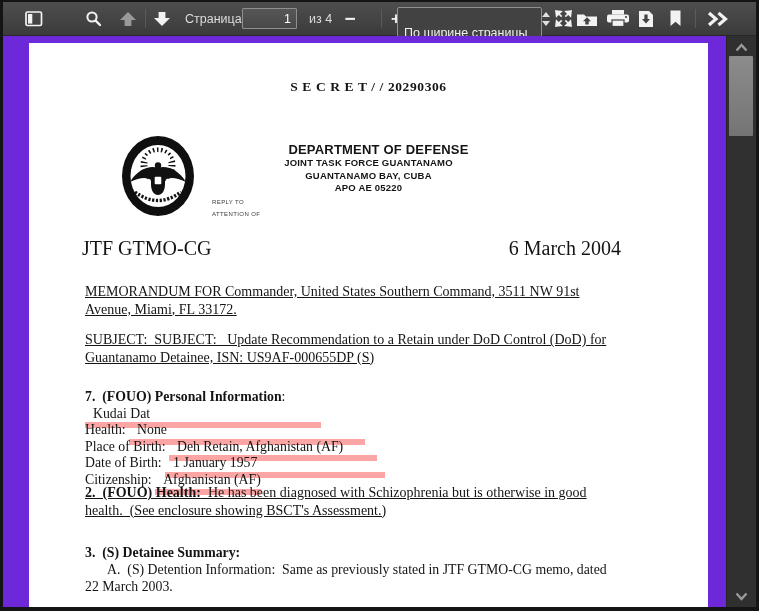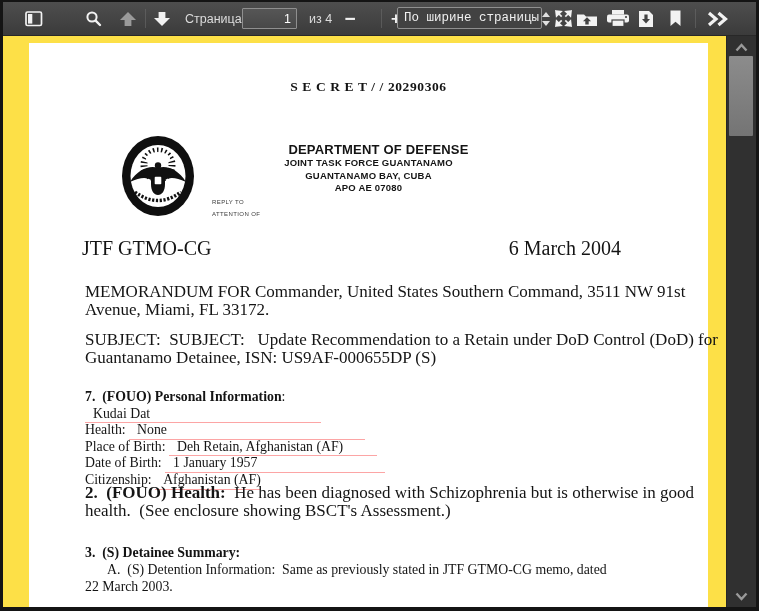--- a/index.html
+++ b/index.html
@@ -14,52 +14,52 @@
     justify-content:center;cursor:default;}
   .sep{position:absolute;top:7px;width:1px;height:19px;background:#6e6e6e;opacity:.55;}
   .tlabel{position:absolute;top:0;height:33px;display:flex;align-items:center;
     color:#dcdcdc;font-size:12.5px;}
   .pageinput{position:absolute;left:239px;top:6px;width:46px;height:19px;
     background:linear-gradient(#565656,#484848);border:1px solid #8f8f8f;border-radius:1px;
     color:#fff;font-size:12.5px;text-align:right;padding:0 5px 0 2px;outline:none;
     font-family:"Liberation Sans",sans-serif;}
   .zoomselect{position:absolute;left:394px;top:5px;width:131px;height:20px;
     background:#424242;border:1px solid #8f8f8f;border-radius:2px;color:#f0f0f0;
-    font-size:12.5px;display:flex;align-items:center;padding:0 6px;white-space:nowrap;font-family:Liberation Mono, monospace;}
+    font-size:12.5px;display:flex;align-items:center;padding:15px 6px;white-space:nowrap;}
   .glyphbtn{color:#f2f2f2;font-size:19px;font-weight:bold;}
   
-  .viewer{position:relative;flex:1;background:#fde047;overflow:hidden;}
+  .viewer{position:relative;flex:1;background:#6d28d9;overflow:hidden;}
   .scrollbar{position:absolute;right:0;top:0;bottom:0;width:29px;background:#303030;
     border-left:1px solid #262626;}
   .scroll-thumb{position:absolute;left:2px;right:3px;top:20px;height:80px;
     background:linear-gradient(#8c8c8c,#747474);border-radius:1px;}
   .scroll-up,.scroll-down{position:absolute;left:0;right:0;height:18px;
     display:flex;align-items:center;justify-content:center;}
   .scroll-up{top:2px}.scroll-down{bottom:2px}
   
   .page{position:absolute;left:26px;top:7px;width:679px;height:625px;background:#fff;
     font-family:"Liberation Serif",serif;color:#141414;}
   .abs{position:absolute;}
   .line{white-space:pre;}
   .classification{top:36px;left:0;width:679px;text-align:center;
     font-weight:bold;font-size:13.5px;letter-spacing:.6px;}
   .letterhead{top:99px;left:0;width:679px;text-align:center;
     font-family:"Liberation Sans",sans-serif;font-weight:bold;}
   .lh1{font-size:13px;line-height:15px;letter-spacing:.2px;margin-left:20px;}
   .lh2{font-size:9.5px;line-height:12.5px;letter-spacing:.2px;}
   .replyto{top:154px;left:183px;font-family:"Liberation Sans",sans-serif;
     font-size:6px;line-height:11.5px;color:#3a3a3a;letter-spacing:.4px;}
-  .body-text{font-size:17px;line-height:17.5px;}
+  .body-text{font-size:14px;line-height:17.5px;text-decoration:underline;}
   .office-row{top:194px;left:53px;width:553px;font-size:20px;}
   .office-date{position:absolute;right:0;top:0;}
   .memo{top:240px;left:56px;}
   .subject{top:288px;left:56px;}
   .sec1{top:346px;left:56px;font-size:13.8px;line-height:16.6px;}
   .field-row{display:flex;align-items:baseline;height:16.6px;white-space:pre;}
-  .fv{border-bottom:1px solid #fca5a5;padding-left:8px;}
+  .fv{border-bottom:6px solid #fca5a5;padding-left:8px;}
   .field-row:nth-of-type(1) .fv{min-width:100px;}
   .field-row:nth-of-type(2) .fv{min-width:228px;}
   .field-row:nth-of-type(3) .fv{min-width:228px;}
   .field-row:nth-of-type(4) .fv{min-width:200px;}
   .field-row:nth-of-type(5) .fv{min-width:212px;}
   .sec2{top:441px;left:56px;}
   .sec3{top:502px;left:56px;font-size:13.8px;line-height:16.8px;}
   .indent{padding-left:22px;}
   b{font-weight:bold;}
 </style>
@@ -188,21 +188,21 @@
           <circle cx="37" cy="30.5" r="3.2" fill="#111"></circle>
           <rect x="33" y="41" width="8" height="9" rx="1.5" fill="#fff" stroke="#111" stroke-width="1.4"></rect>
           <path d="M14 57 Q37 74 60 57" fill="none" stroke="#111" stroke-width="3.4" stroke-dasharray="2.2 1.6"></path>
         </svg>
       </div>
 
       <div class="abs letterhead">
         <div class="lh1">DEPARTMENT OF DEFENSE</div>
         <div class="lh2">JOINT TASK FORCE GUANTANAMO</div>
         <div class="lh2">GUANTANAMO BAY, CUBA</div>
-        <div class="lh2">APO AE 07080</div>
+        <div class="lh2">APO AE 05220</div>
       </div>
 
       <div class="abs replyto">
         <div>REPLY TO</div>
         <div>ATTENTION OF</div>
       </div>
 
       <div class="abs office-row">
         <span>JTF GTMO-CG</span>
         <span class="office-date" style="right:14px">6 March 2004</span>

